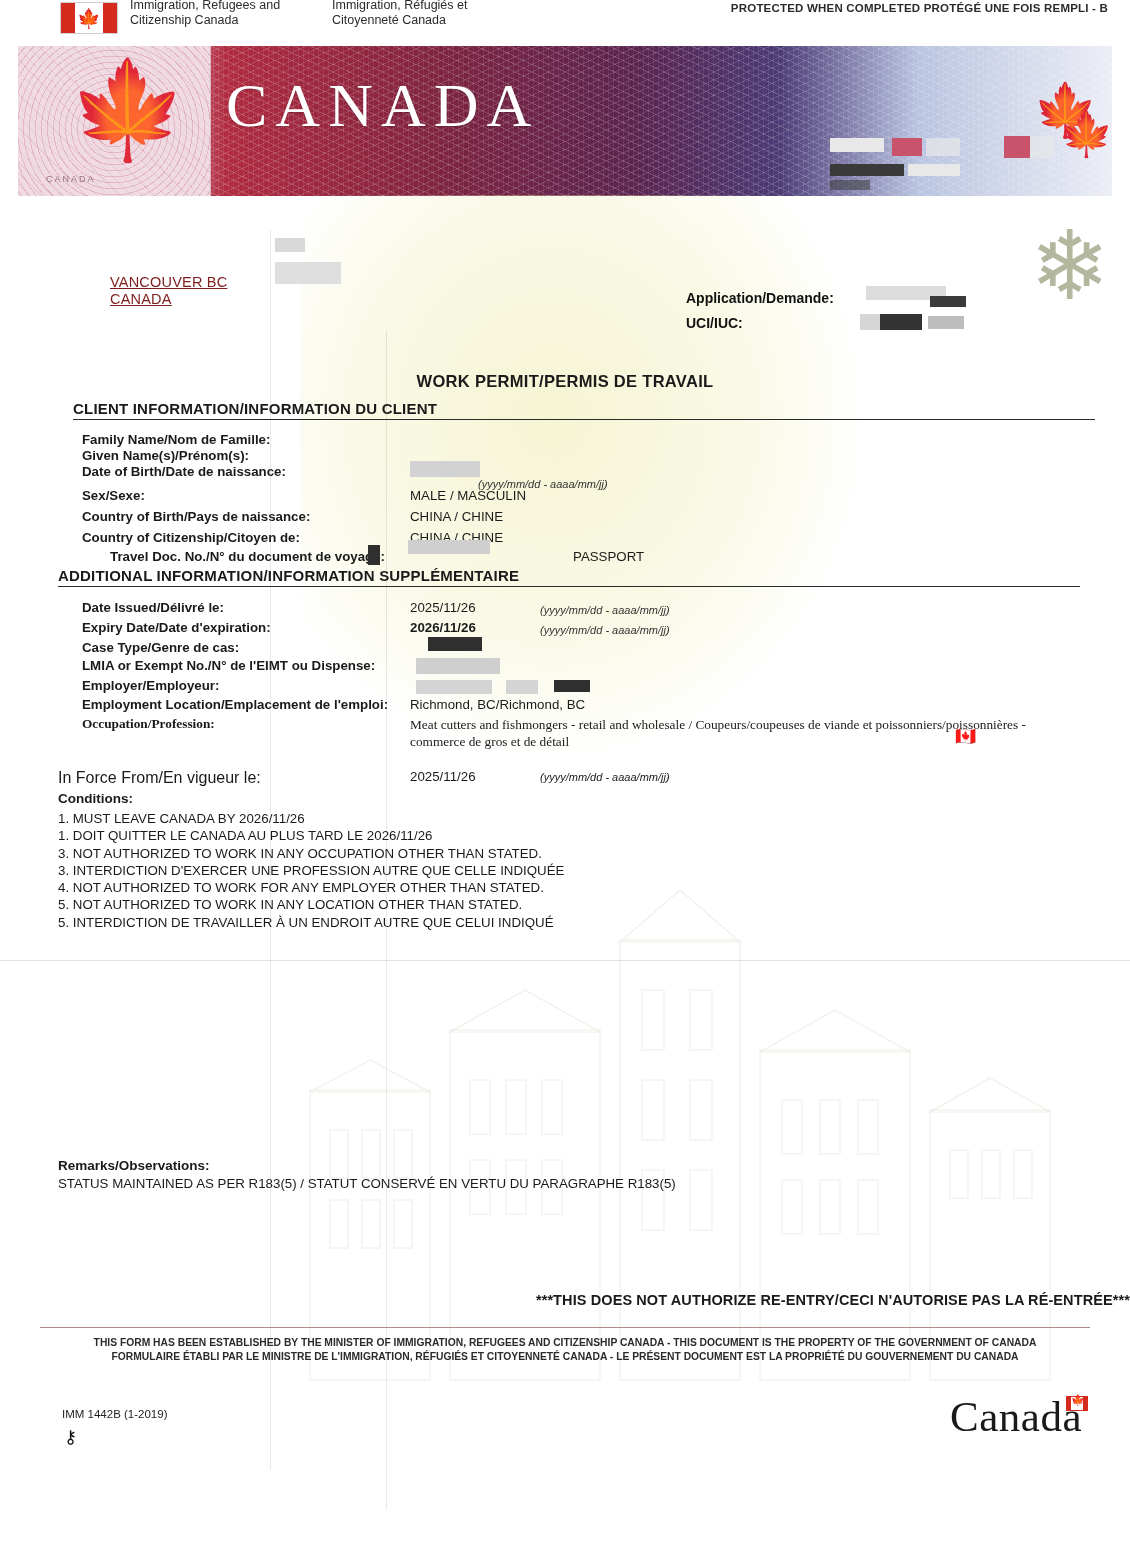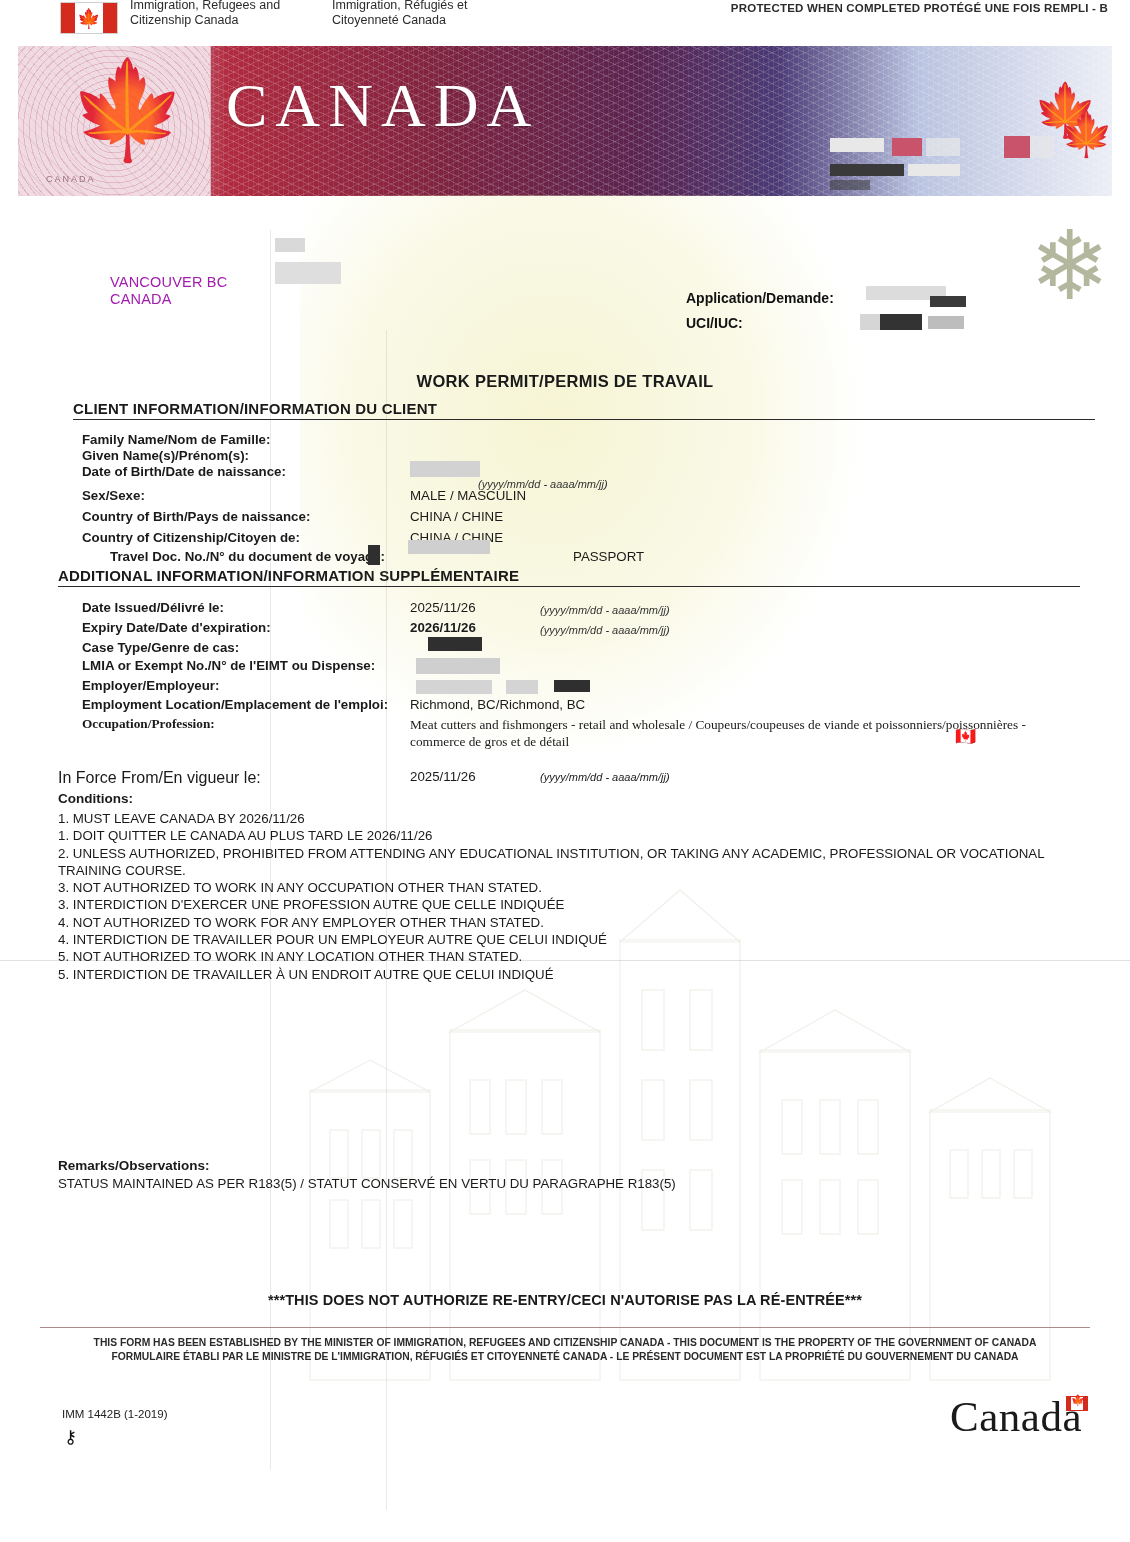--- a/index.html
+++ b/index.html
@@ -186,22 +186,23 @@
     color: #d52b1e;
     opacity: 0.9;
   }
 
   
   .addr {
     position: absolute;
     left: 110px; top: 274px;
     font-size: 14.5px;
     line-height: 17px;
-    color: #a21caf;
+    color: #7f1d1d;
     letter-spacing: 0.2px;
+    text-decoration: underline;
   }
   .addr-redact-1 {
     position: absolute;
     left: 275px; top: 238px;
     width: 30px; height: 14px;
     background: #d9d9d9;
   }
   .addr-redact-2 {
     position: absolute;
     left: 275px; top: 262px;
@@ -340,21 +341,21 @@
   .remarks-text {
     position: absolute;
     left: 58px; top: 1176px;
     font-size: 13.3px;
   }
 
   .noentry {
     position: absolute;
     left: 0; top: 1292px;
     width: 1130px;
-    text-align: center;
+    text-align: right;
     font-size: 14.5px;
     font-weight: bold;
     letter-spacing: 0.1px;
   }
 
   .rule {
     position: absolute;
     left: 40px; top: 1327px;
     width: 1050px;
     border-top: 1px solid #b08a8a;
@@ -615,25 +616,23 @@
 <div class="redact" style="left:554px;top:680px;width:36px;height:12px;background:#2f2f2f;"></div>
 
 <div class="inforce">In Force From/En vigueur le:</div>
 <div class="inforce-val">2025/11/26</div>
 <div class="inforce-hint">(yyyy/mm/dd - aaaa/mm/jj)</div>
 
 <div class="cond-title">Conditions:</div>
 <div class="cond-list">
   <div>1. MUST LEAVE CANADA BY 2026/11/26</div>
   <div>1. DOIT QUITTER LE CANADA AU PLUS TARD LE 2026/11/26</div>
-  <div>2. UNLESS AUTHORIZED, PROHIBITED FROM ATTENDING ANY EDUCATIONAL INSTITUTION, OR TAKING ANY ACADEMIC, PROFESSIONAL OR VOCATIONAL TRAINING COURSE.</div>
   <div>3. NOT AUTHORIZED TO WORK IN ANY OCCUPATION OTHER THAN STATED.</div>
   <div>3. INTERDICTION D'EXERCER UNE PROFESSION AUTRE QUE CELLE INDIQUÉE</div>
   <div>4. NOT AUTHORIZED TO WORK FOR ANY EMPLOYER OTHER THAN STATED.</div>
-  <div>4. INTERDICTION DE TRAVAILLER POUR UN EMPLOYEUR AUTRE QUE CELUI INDIQUÉ</div>
   <div>5. NOT AUTHORIZED TO WORK IN ANY LOCATION OTHER THAN STATED.</div>
   <div>5. INTERDICTION DE TRAVAILLER À UN ENDROIT AUTRE QUE CELUI INDIQUÉ</div>
 </div>
 
 <div class="remarks-title">Remarks/Observations:</div>
 <div class="remarks-text">STATUS MAINTAINED AS PER R183(5) / STATUT CONSERVÉ EN VERTU DU PARAGRAPHE R183(5)</div>
 
 <div class="noentry">***THIS DOES NOT AUTHORIZE RE-ENTRY/CECI N'AUTORISE PAS LA RÉ-ENTRÉE***</div>
 <div class="rule"></div>
 <div class="footer-legal">

